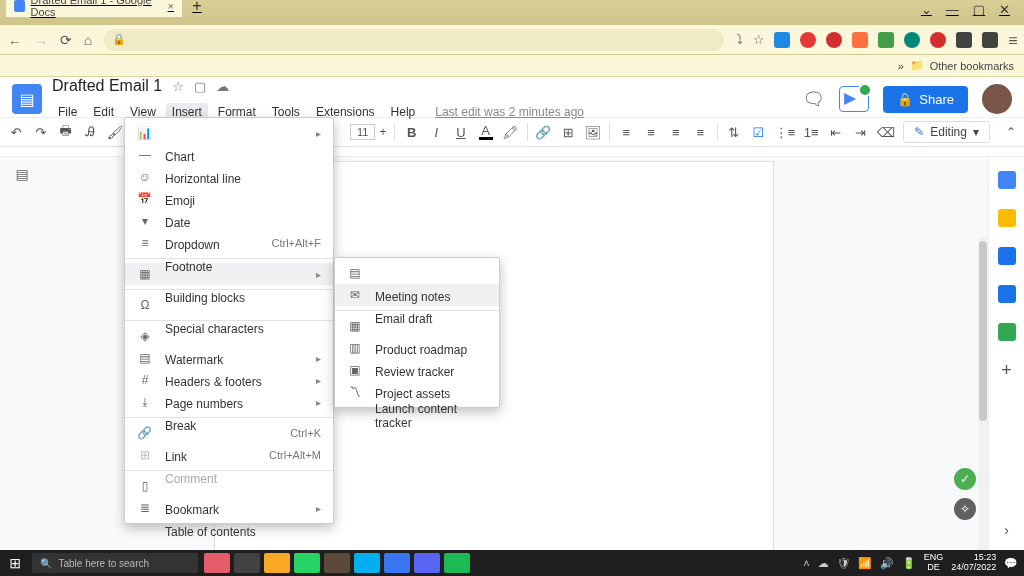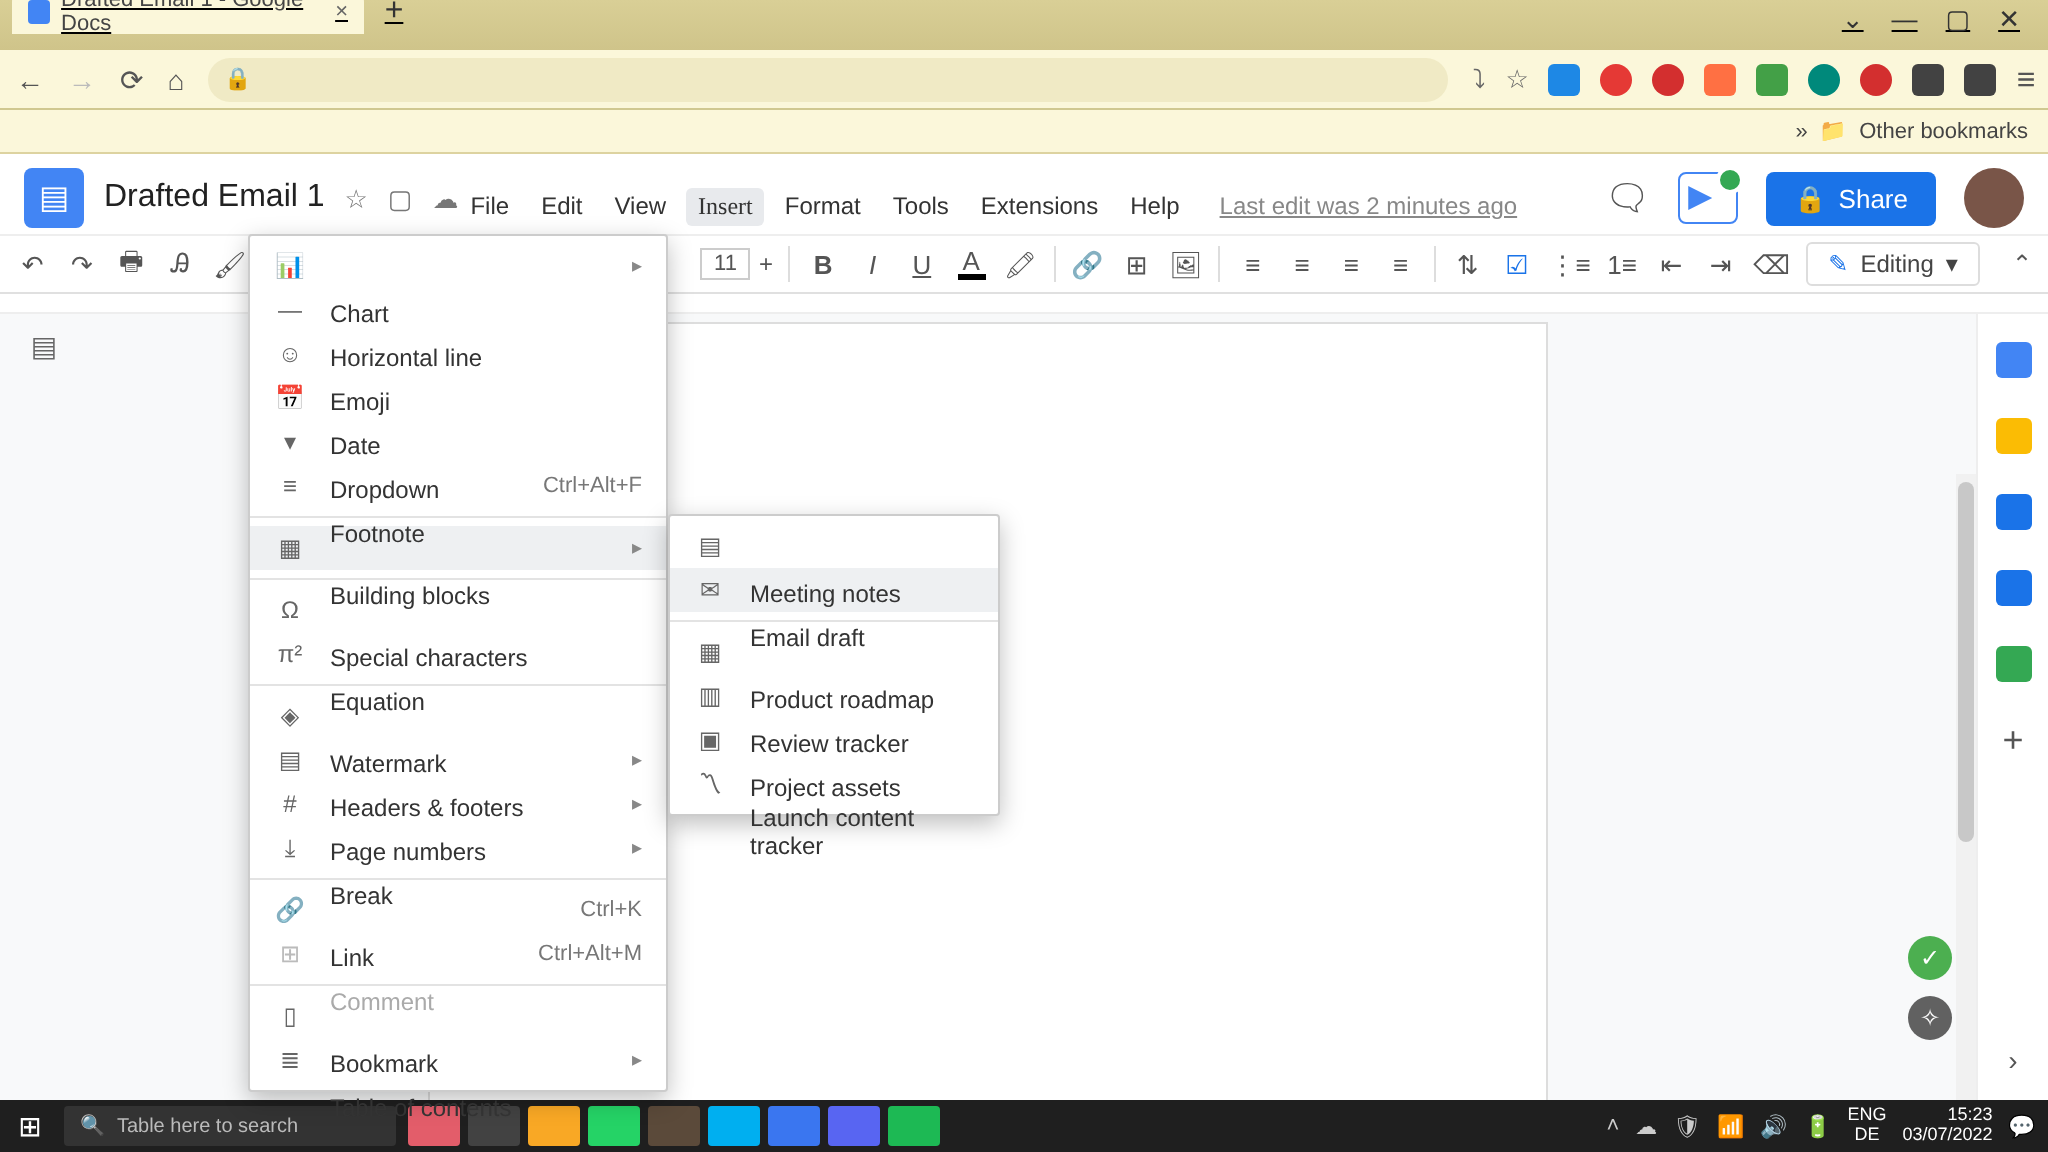--- a/index.html
+++ b/index.html
@@ -27,27 +27,27 @@
 .glyph-dark{background:#424242;border-radius:3px}
 .glyph-blue{background:#1e88e5;border-radius:3px}
 
 .bookmarks-bar { height:22px; background:#fbf7da; display:flex; align-items:center; justify-content:flex-end; padding:0 10px; font-size:11px; color:#444; gap:6px; border-bottom:1px solid #ddd3a0; }
 .bm-folder { color:#f5b400; }
 
 
 .docs-area { position:absolute; top:77px; left:0; right:0; bottom:26px; background:#fff; }
 .docs-header { height:40px; display:flex; align-items:center; padding:4px 12px 0; gap:10px; }
 .docs-logo { width:30px; height:30px; background:#4285f4; border-radius:4px; display:flex; align-items:center; justify-content:center; color:#fff; font-size:16px; }
-.title-area { display:flex; }
+.title-area { display:flex; flex-direction:column; }
 .title-row { display:flex; align-items:center; gap:10px; }
 .doc-title { font-size:16px; color:#222; }
 .title-icons { display:flex; gap:10px; color:#777; font-size:13px; }
 .menu-row { display:flex; gap:4px; font-size:12px; color:#333; margin-top:8px; align-items:center; }
 .menu-row span.menu-item { padding:2px 6px; border-radius:3px; }
-.menu-row span.menu-item.active { background:#e8eaed;font-family:Liberation Serif, serif; }
+.menu-row span.menu-item.active { background:#e8eaed; }
 .last-edit { color:#888; text-decoration:underline; margin-left:10px; }
 .header-right { margin-left:auto; display:flex; align-items:center; gap:14px; }
 .comment-ico { font-size:18px; color:#555; }
 .present-btn { width:30px; height:26px; background:#fff; border:1px solid #4285f4; border-radius:4px; position:relative; }
 .present-btn::before{content:"";position:absolute;left:4px;top:6px;width:12px;height:12px;background:#4285f4;clip-path:polygon(0 0,100% 50%,0 100%);}
 .present-btn::after{content:"";position:absolute;right:-4px;top:-4px;width:10px;height:10px;background:#34a853;border-radius:50%;border:2px solid #fff;}
 .share-btn { background:#1a73e8; color:#fff; font-size:13px; font-weight:500; padding:6px 14px; border-radius:4px; display:flex; align-items:center; gap:6px; }
 .profile-pic { width:30px; height:30px; border-radius:50%; background:#795548; }
 
 .toolbar { height:30px; border-top:1px solid #eee; border-bottom:1px solid #e0e0e0; display:flex; align-items:center; padding:0 8px; gap:8px; font-size:12px; color:#555; }
@@ -290,24 +290,20 @@
       <div class="menu-entry hl">
         <span class="ico">▦</span>
         <span class="lbl">Building blocks</span>
         <span class="sub">▸</span>
       </div>
       <div class="menu-div"></div>
       <div class="menu-entry">
         <span class="ico">Ω</span>
         <span class="lbl">Special characters</span>
       </div>
-      <div class="menu-entry">
-        <span class="ico">π²</span>
-        <span class="lbl">Equation</span>
-      </div>
       <div class="menu-div"></div>
       <div class="menu-entry">
         <span class="ico">◈</span>
         <span class="lbl">Watermark</span>
       </div>
       <div class="menu-entry">
         <span class="ico">▤</span>
         <span class="lbl">Headers &amp; footers</span>
         <span class="sub">▸</span>
       </div>
@@ -399,17 +395,17 @@
     <span class="tray-ico">🛡</span>
     <span class="tray-ico">📶</span>
     <span class="tray-ico">🔊</span>
     <span class="tray-ico">🔋</span>
     <div style="text-align:center;line-height:1.1;font-size:9px">
       <div>ENG</div>
         <div>DE</div>
     </div>
     <div class="clock">
       <div>15:23</div>
-        <div>03/07/2022</div>
+        <div>24/07/2022</div>
     </div>
     <span class="tray-ico">💬</span>
   </div>
 </div>
 
 </body></html>

